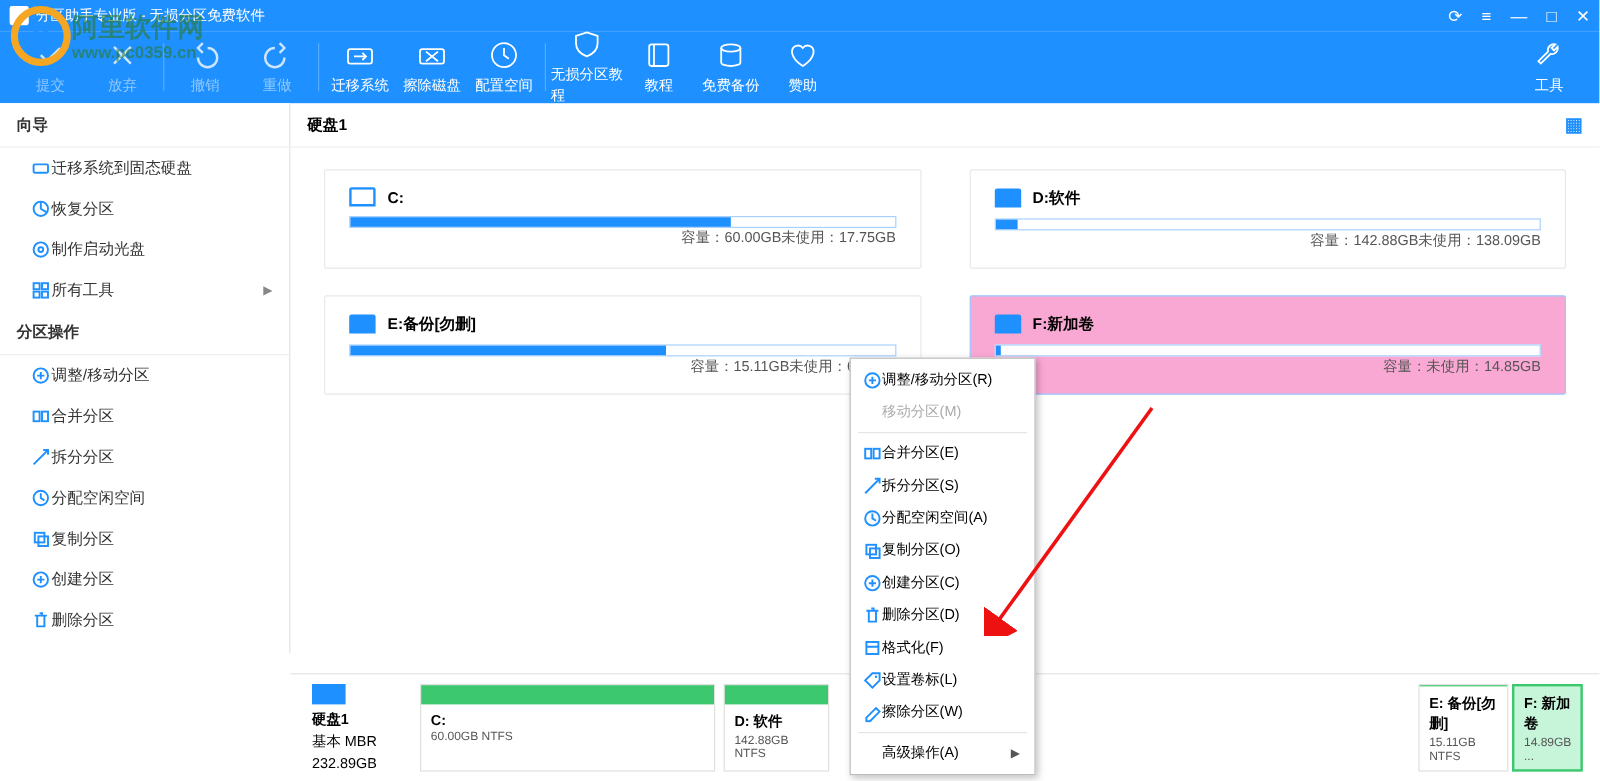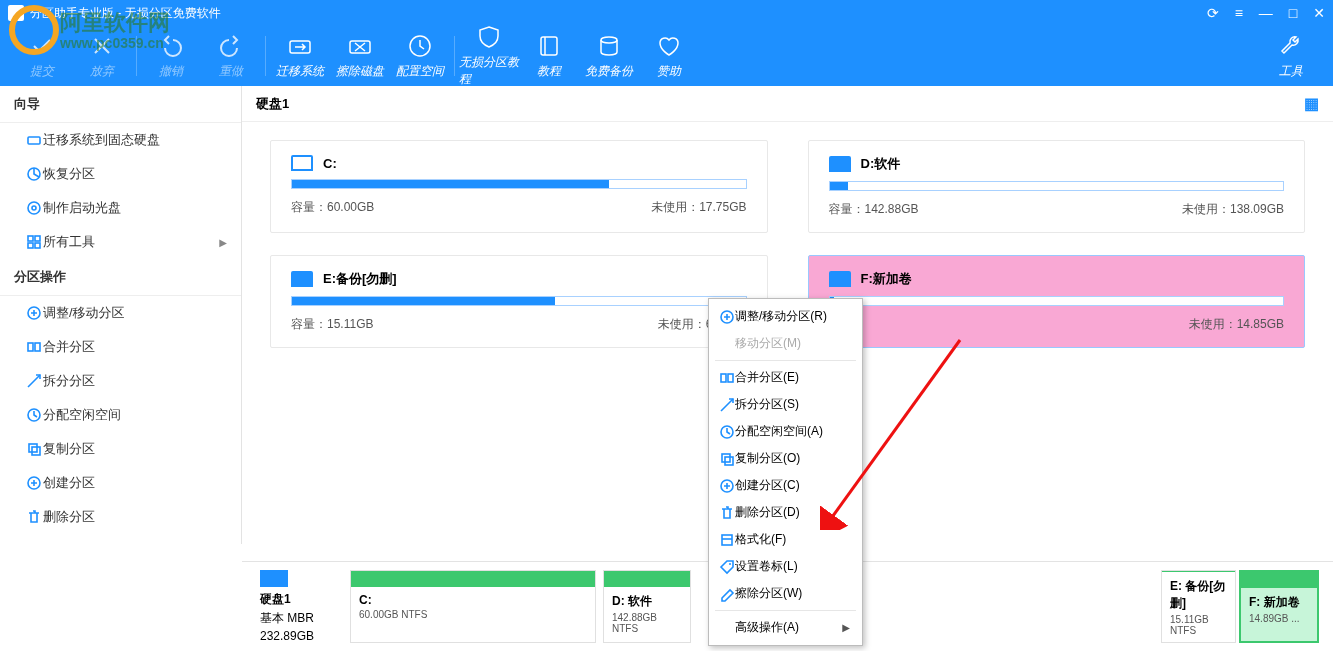--- a/index.html
+++ b/index.html
@@ -4,21 +4,21 @@
 <style>
 * { margin:0; padding:0; box-sizing:border-box; font-family:"Microsoft YaHei",Arial,sans-serif; }
 body { width:1333px; height:651px; background:#fff; overflow:hidden; position:relative; }
 
 .titlebar { height:26px; background:#1e90ff; display:flex; align-items:center; padding:0 8px; color:#fff; font-size:12px; justify-content:space-between; }
 .titlebar .left { display:flex; align-items:center; gap:6px; }
 .titlebar .right { display:flex; gap:16px; }
 .titlebar .ctrl { cursor:pointer; font-size:14px; }
 .tb-icon{width:16px;height:16px;background:#fff;border-radius:2px;display:inline-block;}
 
-.toolbar { height:60px; background:#1e90ff; display:flex; align-items:center; padding:0 12px;font-style:italic; }
+.toolbar { height:60px; background:#1e90ff; display:flex; align-items:center; padding:0 12px; }
 .tool { display:flex; flex-direction:column; align-items:center; justify-content:center; color:#fff; font-size:12px; width:60px; height:58px; cursor:pointer; }
 .tool .ic { width:26px; height:26px; margin-bottom:4px; display:flex; align-items:center; justify-content:center; }
 .tool.disabled { color:rgba(255,255,255,0.5); }
 .tb-sep { width:1px; height:40px; background:rgba(255,255,255,0.25); margin:0 4px; }
 .tool-spacer{flex:1;}
 
 .mainrow { display:flex; height:458px; }
 
 .sidebar { width:242px; border-right:1px solid #e3e3e3; background:#fff; overflow:hidden; display:flex; flex-direction:column; }
 .side-head { padding:9px 14px; font-size:13px; font-weight:700; color:#333; border-bottom:1px solid #eee; }
@@ -34,21 +34,21 @@
 .cards { padding:18px 28px; display:grid; grid-template-columns:1fr 1fr; gap:22px 40px; align-content:start;}
 .card { border:1px solid #e8e8e8; border-radius:2px; padding:14px 20px 14px 20px; background:#fff; }
 .card.sel{background:#f9a8d4; border-color:#99c8ff;}
 .card .row1{display:flex;align-items:center;gap:10px;}
 .card .disk-ic{width:22px;height:16px;background:#1e90ff;border-radius:2px 2px 0 0;position:relative;}
 .card .disk-ic.win{background:#1e90ff;}
 .card .disk-ic.win::before{content:"";position:absolute;inset:2px;background:#fff;}
 .card .name{font-weight:700;font-size:13px;}
 .card .bar{height:10px;border:1px solid #a8d1ff;margin-top:8px;position:relative;background:#fff;}
 .card .bar .fill{position:absolute;left:0;top:0;bottom:0;background:#1e90ff;}
-.card .meta{display:flex;justify-content:space-between;font-size:12px;color:#555;margin-top:10px;}
+.card .meta{display:flex;justify-content:flex-end;font-size:12px;color:#555;}
 
 .bottom-panel{position:absolute;left:242px;right:0;bottom:0;height:90px;border-top:1px solid #e3e3e3;background:#fff;padding:8px 14px;display:flex;gap:4px;align-items:stretch;}
 .bp-disk{display:flex;flex-direction:column;justify-content:center;padding:0 12px 0 4px;font-size:12px;gap:2px;min-width:90px;}
 .bp-disk .dic{width:28px;height:18px;background:#1e90ff;margin-bottom:2px;}
 .bp-part{border:1px solid #e0e0e0;display:flex;flex-direction:column;justify-content:flex-start;padding:0;font-size:12px;}
 .bp-part .pbar{height:16px;}
 .bp-part .ptxt{padding:6px 8px 2px;font-weight:700;}
 .bp-part .psub{padding:0 8px 6px;color:#555;font-size:10px;}
 .bp-part.green .pbar{background:#3cc86e;}
 .bp-part.green.sel{background:#c7f5d9;border-color:#3cc86e;}
@@ -428,21 +428,21 @@
       <div class="bp-part green" style="width: 88px; margin-left: 4px;">
         <div class="pbar"></div>
         <div class="ptxt">D: 软件</div>
         <div class="psub">142.88GB NTFS</div>
       </div>
       <div class="bp-part green" style="width: 75px; margin-left: auto;">
         <div class="pbar"></div>
         <div class="ptxt">E: 备份[勿删]</div>
         <div class="psub">15.11GB NTFS</div>
       </div>
-      <div class="bp-part green sel" style="width: 80px;">
+      <div class="bp-part green sel" style="width: 59px;">
         <div class="pbar"></div>
         <div class="ptxt">F: 新加卷</div>
         <div class="psub">14.89GB ...</div>
       </div>
     </div>
 </div>
 
 <div class="ctxmenu" id="ctxmenu">
     <div class="mi">
       <span class="mic">

